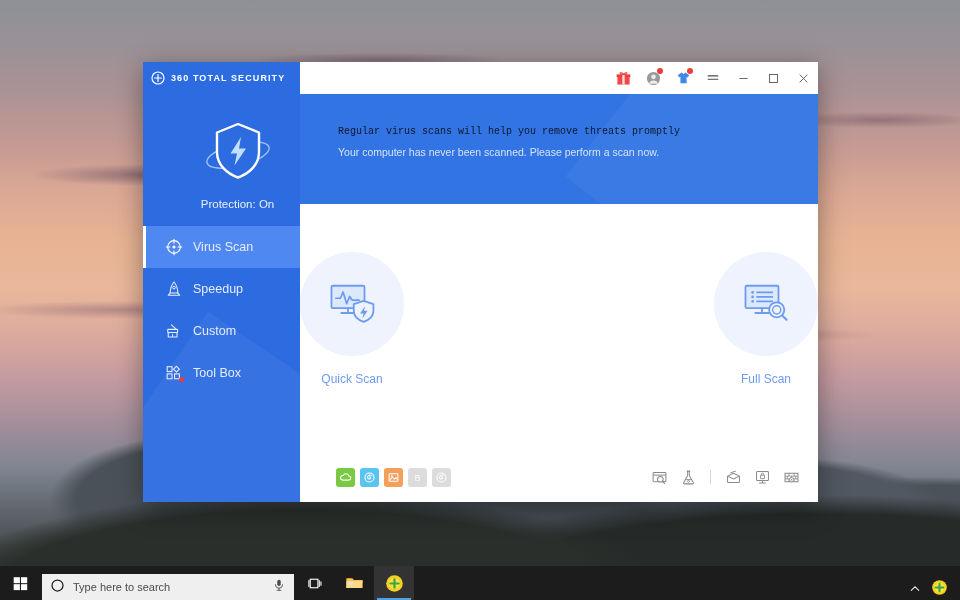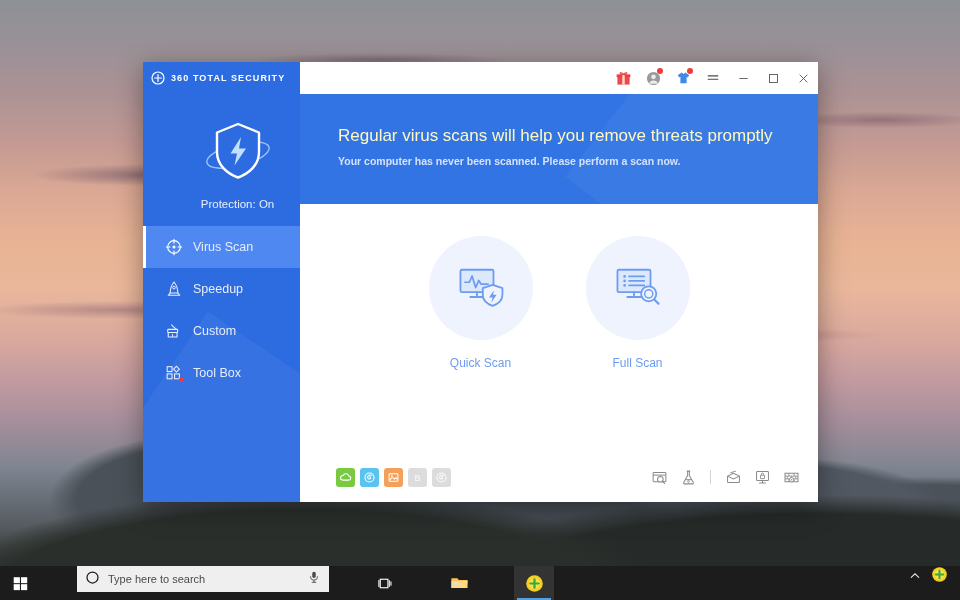--- a/index.html
+++ b/index.html
@@ -118,31 +118,31 @@
   #banner {
     height: 110px; background: #3274e4; position: relative; overflow: hidden;
     padding: 32px 0 0 38px;
   }
   #banner::after {
     content: ""; position: absolute; right: -60px; top: -70px;
     width: 260px; height: 260px; transform: rotate(38deg);
     background: rgba(255,255,255,.045);
   }
   #banner-title {
-    color: #fef9c3; font-size: 17px; font-weight: normal;
-    position: relative; z-index: 2;
+    color: #0f172a; font-size: 10px; font-weight: normal;
+    position: relative; z-index: 2; font-family: Liberation Mono, monospace;
   }
   #banner-sub {
     color: #d5e2fb; font-size: 10.5px; margin-top: 9px;
-    position: relative; z-index: 2; font-weight: bold;
+    position: relative; z-index: 2;
   }
 
   #scan-row {
-    flex: 1; display: flex; justify-content: center;
-    gap: 53px; padding-top: 32px;
+    flex: 1; display: flex; justify-content: space-between;
+    gap: 53px; padding-top: 48px;
   }
   .scan-opt { width: 104px; text-align: center; }
   .scan-circle {
     width: 104px; height: 104px; border-radius: 50%;
     background: #eef3fd; display: flex; align-items: center;
     justify-content: center; margin: 0 auto;
   }
   .scan-label {
     margin-top: 16px; font-size: 12px; color: #6d9bf0;
   }
@@ -158,21 +158,21 @@
     display: flex; align-items: center; justify-content: center;
   }
   #tools { display: flex; align-items: center; gap: 11px; }
   .tool-icon { width: 18px; height: 18px; display: flex;
     align-items: center; justify-content: center; }
   .tool-sep { width: 1px; height: 14px; background: #d3d3d3; margin: 0 2px; }
 
   
   #taskbar {
     position: absolute; left: 0; bottom: 0; width: 960px; height: 34px;
-    background: #1c1c1c; display: flex; align-items: flex-start; gap: 35px;
+    background: #1c1c1c; display: flex; align-items: flex-end;
   }
   #start-btn {
     width: 40px; height: 34px; display: flex;
     align-items: center; justify-content: center;
   }
   #search-box {
     width: 252px; height: 26px; background: #efefef;
     display: flex; align-items: center; padding: 0 8px;
     margin-left: 2px;
   }

